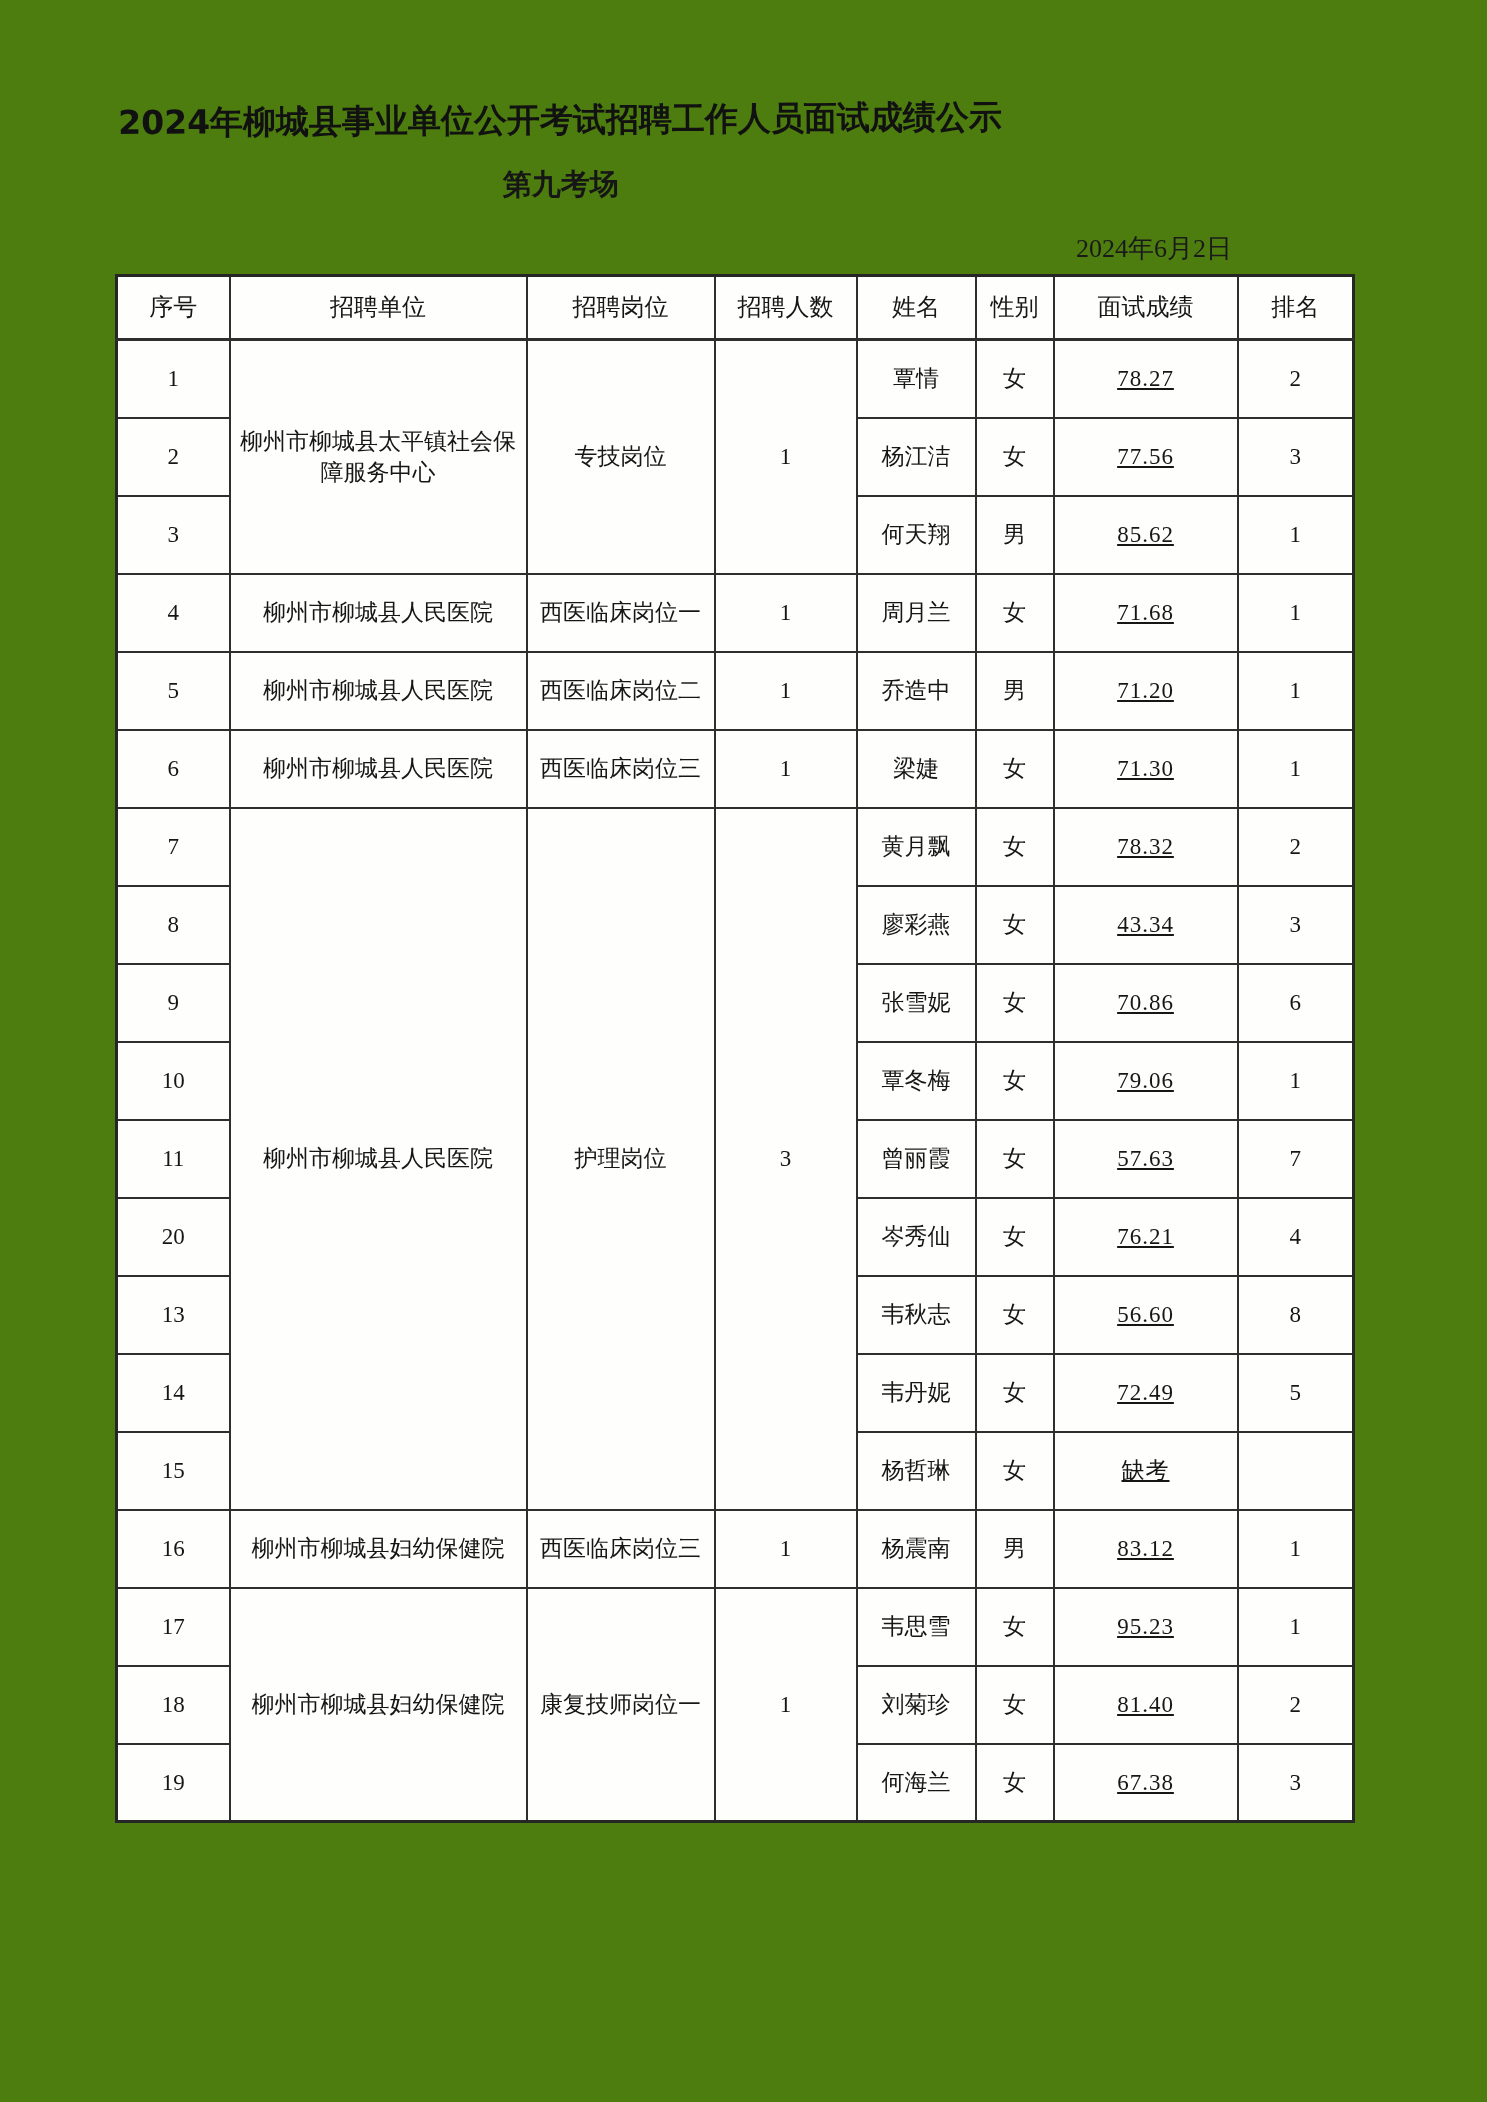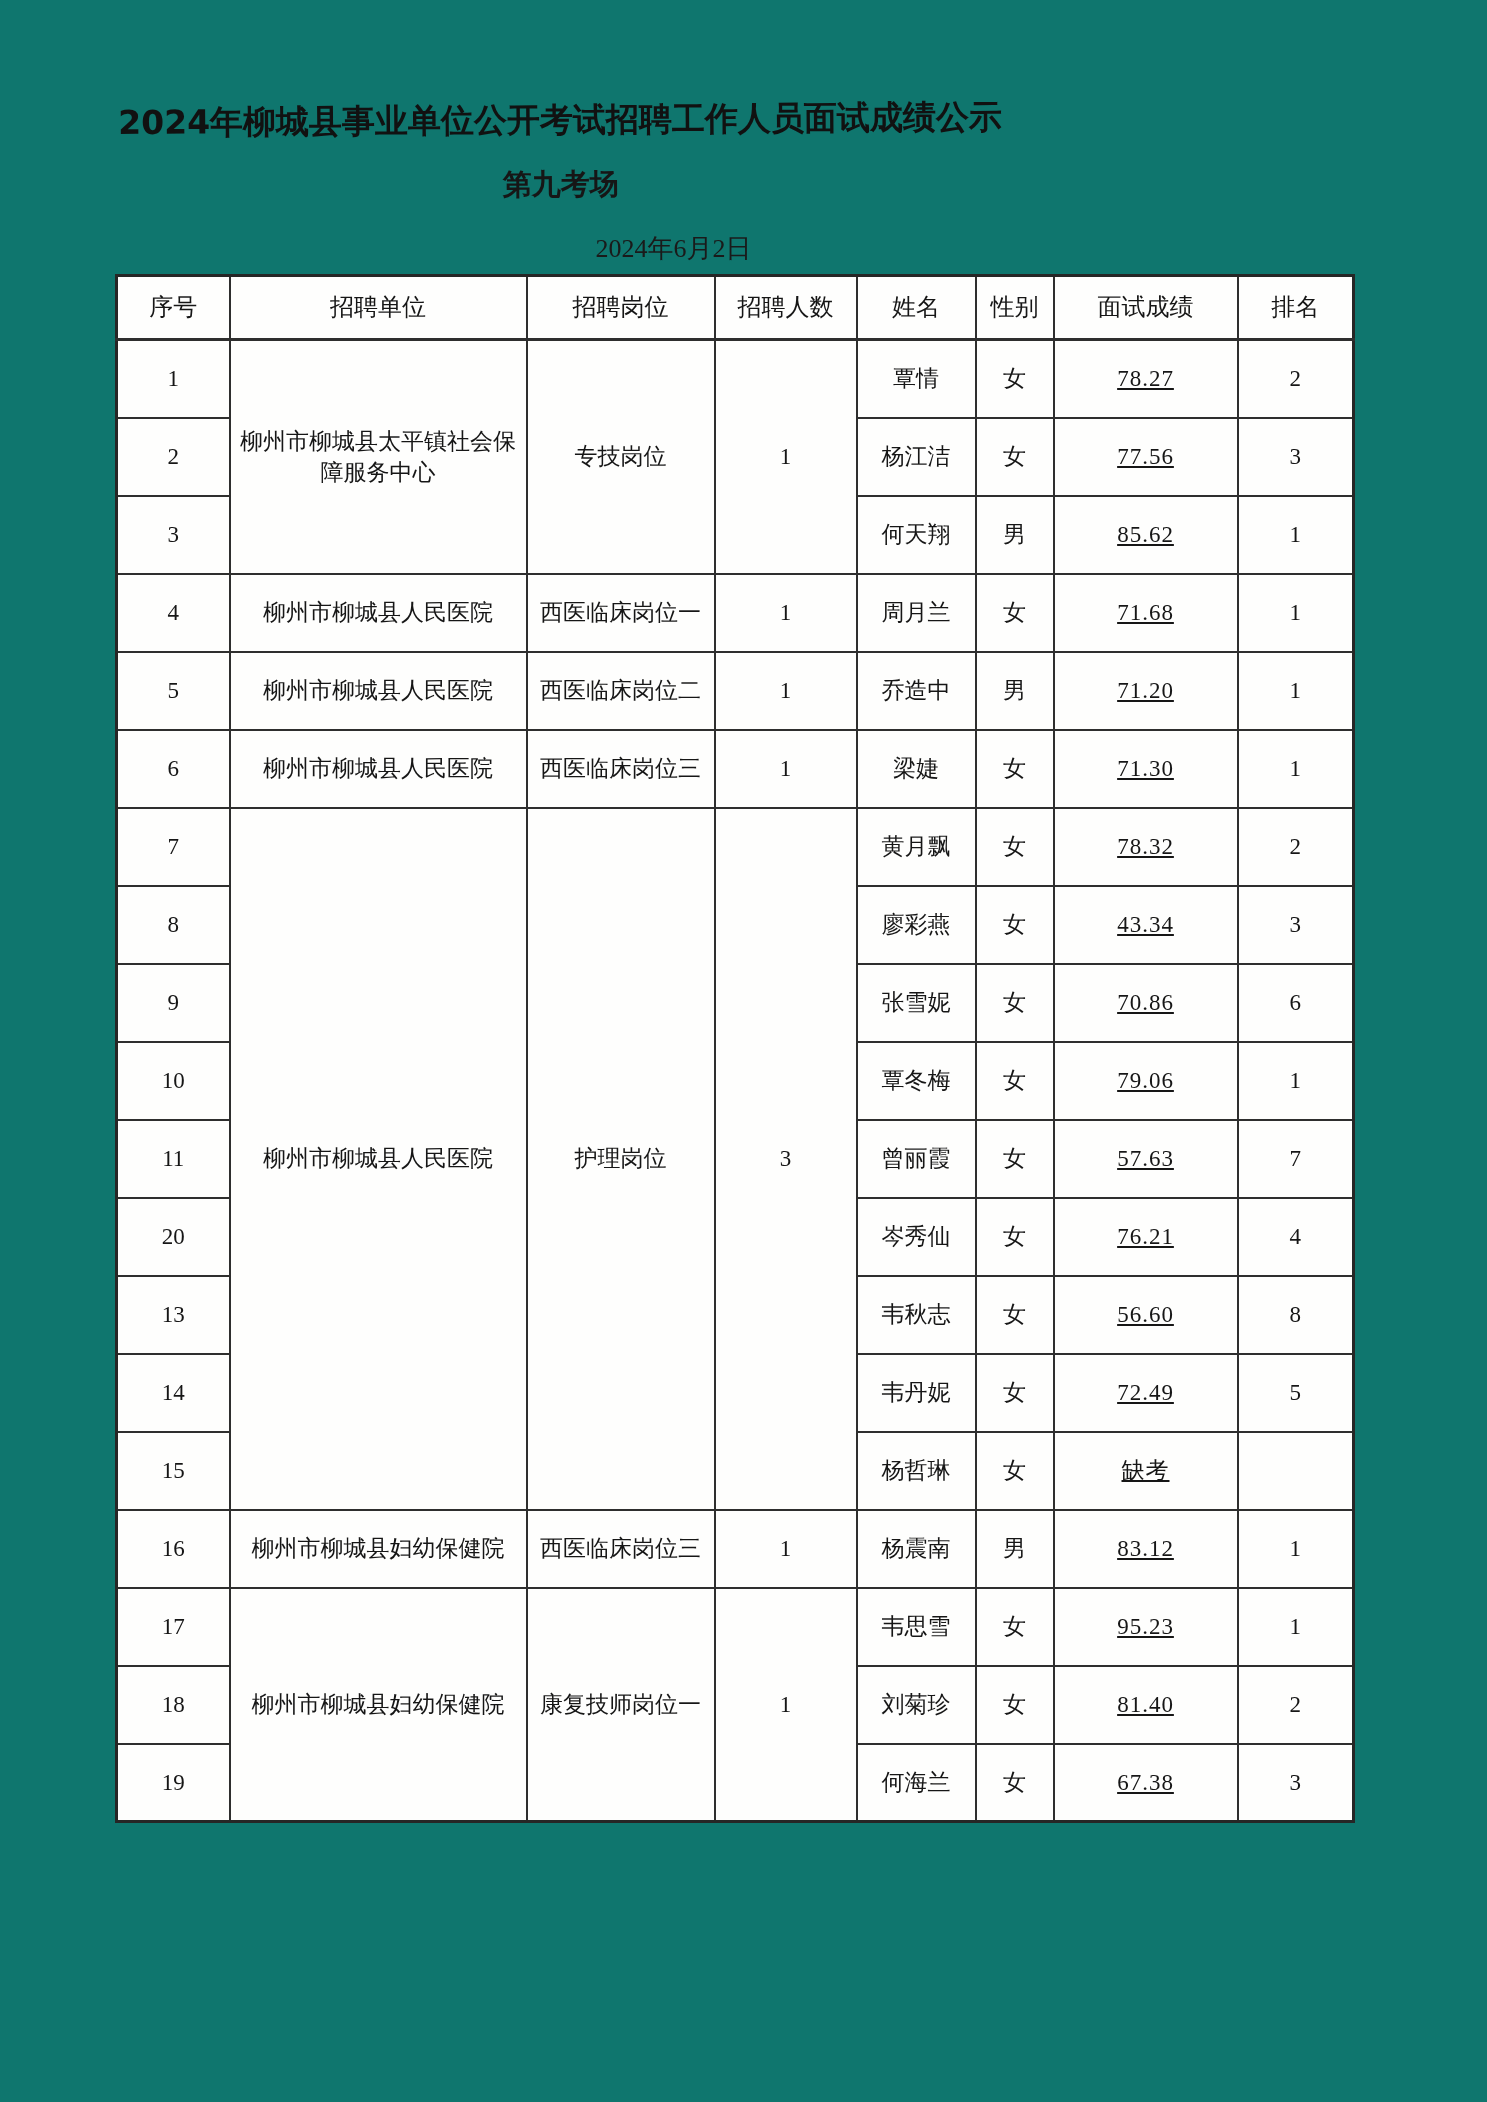--- a/index.html
+++ b/index.html
@@ -11,21 +11,21 @@
     width: 1487px;
     height: 2102px;
     position: relative;
     font-family: "Liberation Serif", "DejaVu Serif", serif;
     color: #1c1c1c;
     overflow: hidden;
   }
   .page {
     position: absolute;
     inset: 0;
-    background: #0f766e;
+    background: #4d7c0f;
   }
   .heading-wrap {
     width: 1120px;
     text-align: center;
     transform: rotate(-0.4deg);
   }
   .title {
     margin: 0;
     padding-top: 98px;
     font-family: "DejaVu Sans", "Liberation Sans", sans-serif;
@@ -39,21 +39,21 @@
     padding-top: 22px;
     font-family: "DejaVu Sans", "Liberation Sans", sans-serif;
     font-weight: 700;
     font-size: 29px;
     color: #161616;
   }
   .date-line {
     width: 1237px;
     margin-left: 115px;
     margin-top: 26px;
-    text-align: center;
+    text-align: right;
     padding-right: 120px;
     box-sizing: border-box;
     font-size: 26px;
     color: #1a1a1a;
   }
   table.score-table {
     border-collapse: collapse;
     table-layout: fixed;
     width: 1237px;
     margin-left: 115px;

